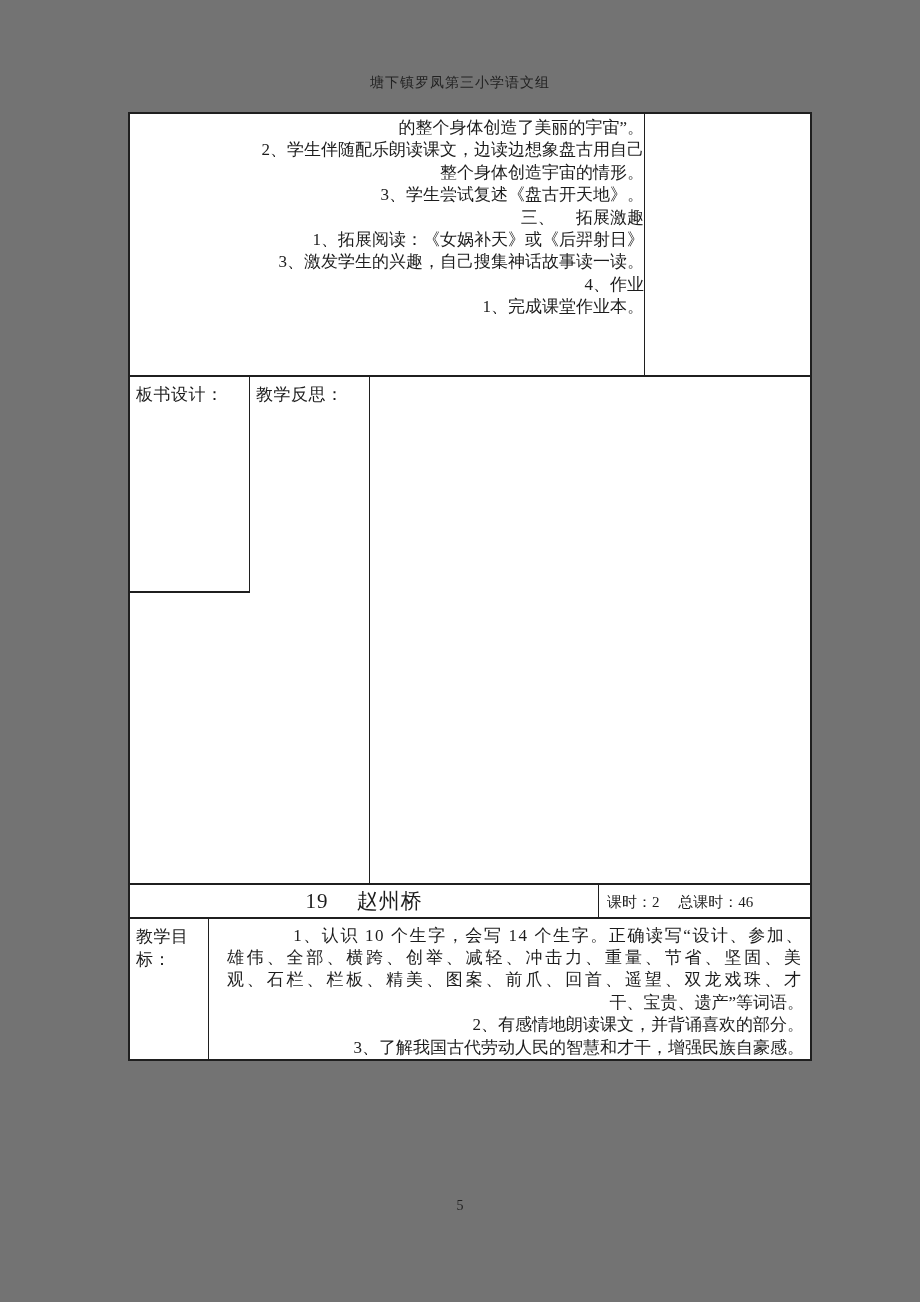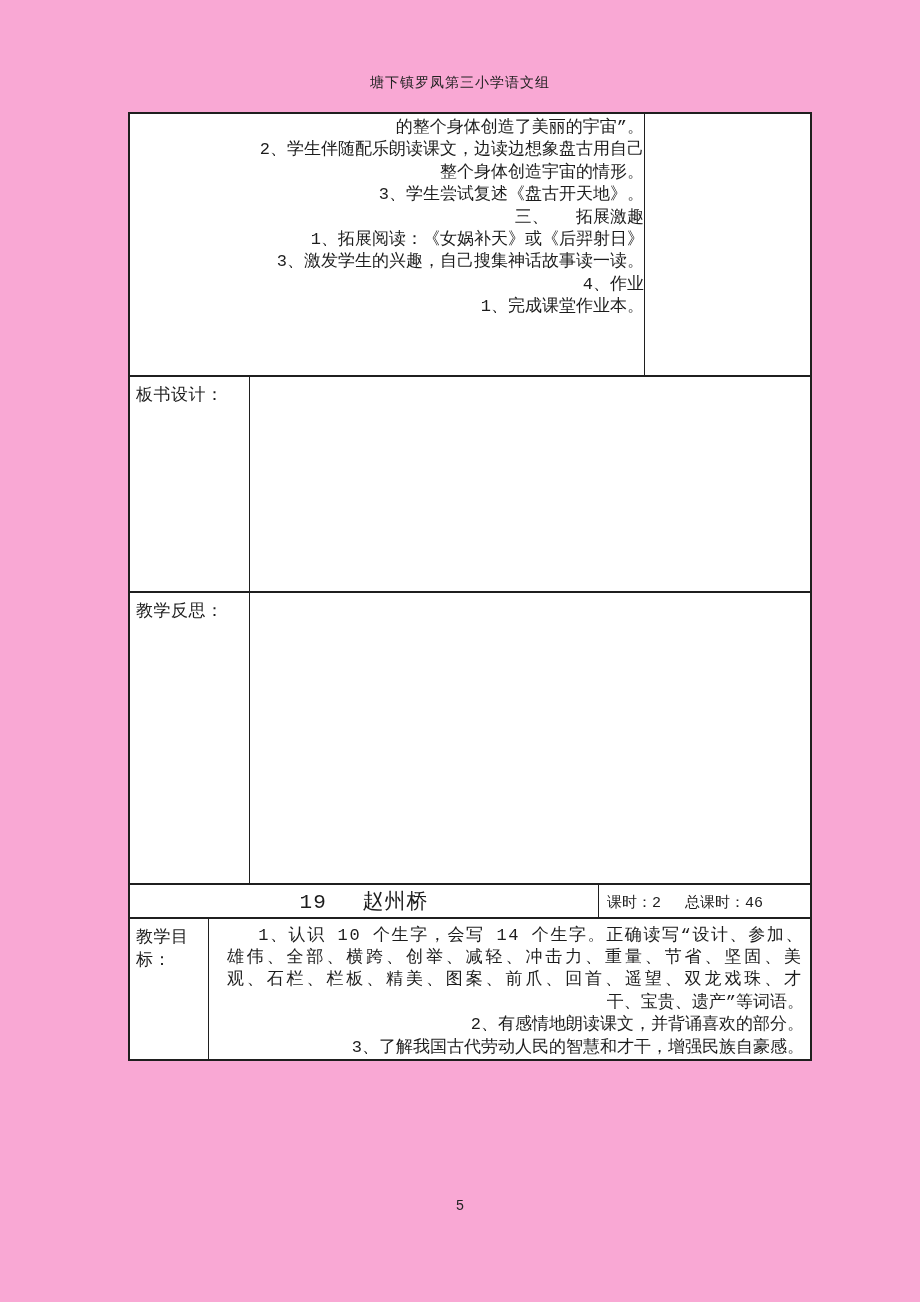--- a/index.html
+++ b/index.html
@@ -1,36 +1,36 @@
 <!DOCTYPE html>
 <html><head>
 <meta charset="utf-8">
 <style>
   html,body{margin:0;padding:0;background:#ffffff;}
   .page{
     position:relative;
     width:920px;height:1302px;
-    background:#f9a8d4;
-    font-family:Liberation Mono, monospace;
+    background:#737373;
+    font-family:Liberation Serif, serif;
     color:#1c1c1c;
     overflow:hidden;
   }
   .hdr{
     position:absolute;top:74px;left:0;width:920px;
     text-align:center;font-size:14px;letter-spacing:1px;color:#222;
   }
   .ftr{
     position:absolute;top:1198px;left:0;width:920px;
     text-align:center;font-size:14px;color:#222;
   }
   .tbl{position:absolute;left:128px;width:684px;border:2px solid #1f1f1f;box-sizing:border-box;background:#fff;}
   .t1{top:112px;height:265px;display:flex;}
   .t1-left{width:515px;border-right:1.5px solid #1f1f1f;box-sizing:border-box;padding:3px 0 0 6px;}
   .t1-right{flex:1;}
-  .t2{top:375px;height:510px;display:flex;flex-direction:column;}
+  .t2{top:375px;height:510px;display:flex;flex-direction:row;}
   .t2-row1{height:216px;display:flex;border-bottom:2px solid #1f1f1f;box-sizing:border-box;}
   .t2-row2{flex:1;display:flex;}
   .lblcell{width:120px;border-right:1.5px solid #1f1f1f;box-sizing:border-box;padding:6px 0 0 6px;}
   .bodycell{flex:1;}
   .t3{top:883px;height:178px;display:flex;flex-direction:column;}
   .t3-title{height:50px;display:flex;border-bottom:2px solid #1f1f1f;box-sizing:border-box;}
   .t3-title-left{width:469px;border-right:1.5px solid #1f1f1f;box-sizing:border-box;
     display:flex;align-items:center;justify-content:center;
     font-size:21px;letter-spacing:1px;}
   .t3-title-right{flex:1;display:flex;align-items:flex-end;padding:0 0 5px 8px;font-size:15px;}

